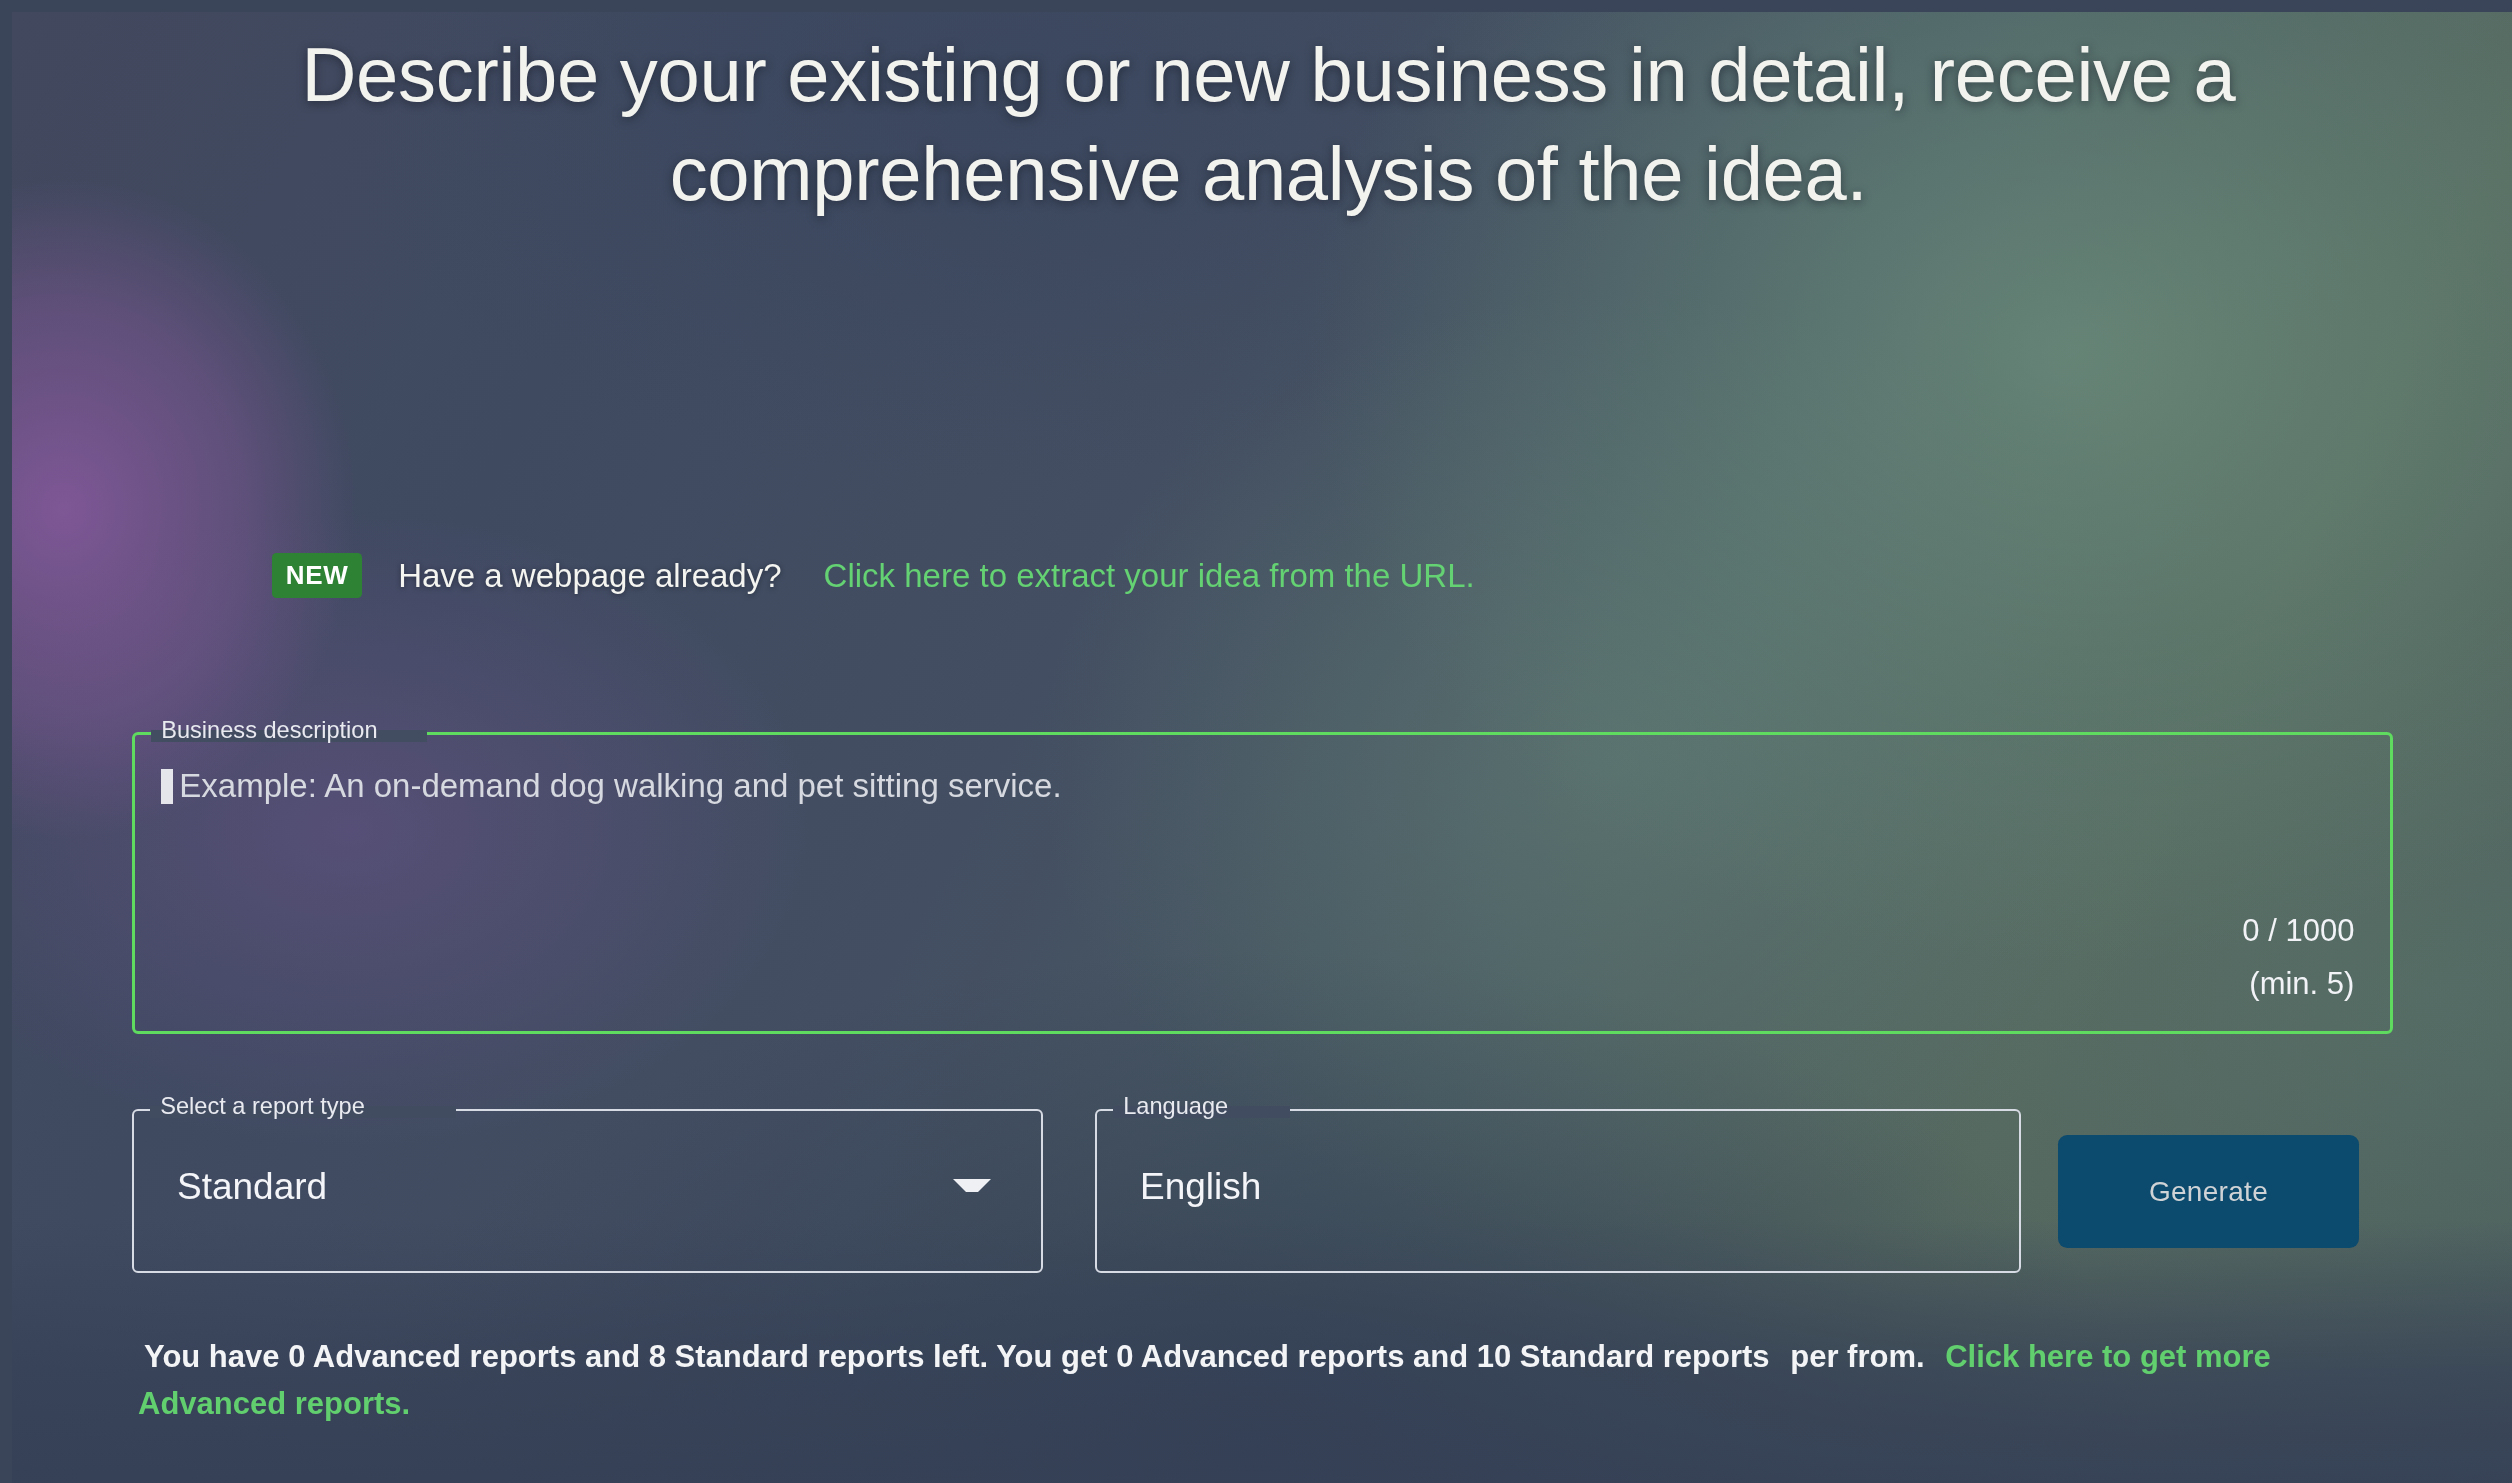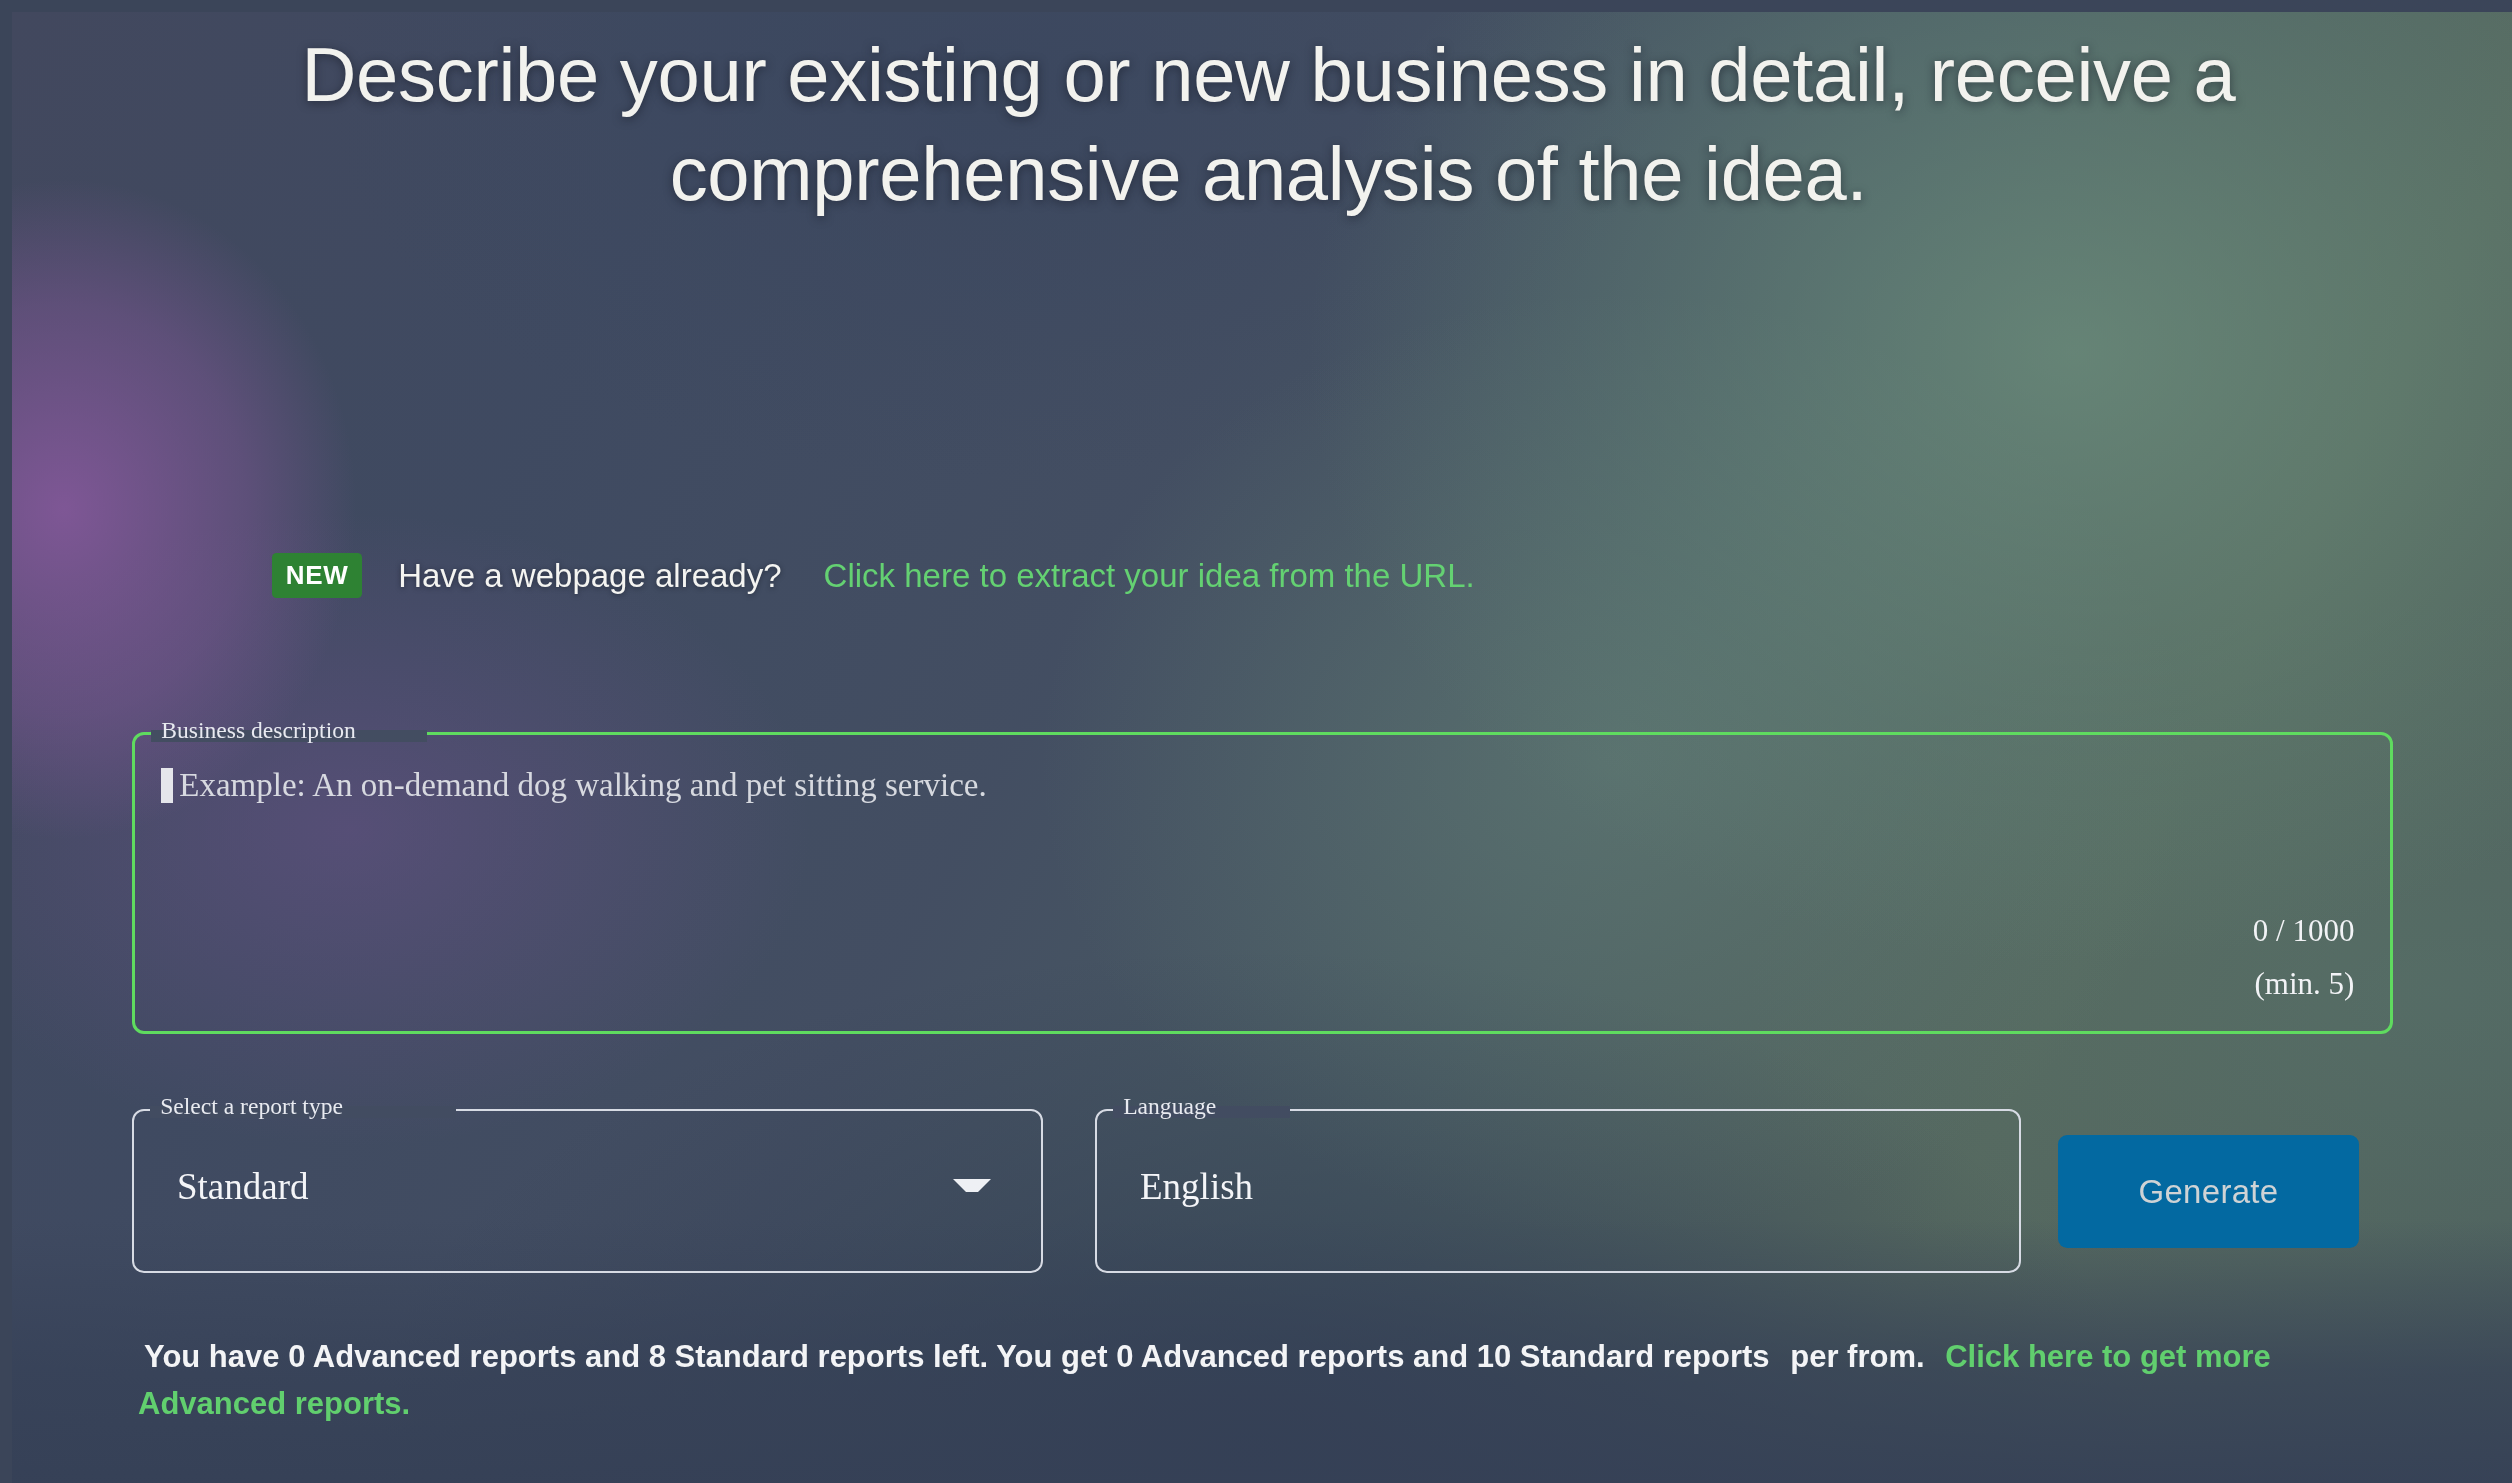--- a/index.html
+++ b/index.html
@@ -91,23 +91,22 @@
     font-size: 33px;
     line-height: 1;
     text-decoration: none;
     cursor: pointer;
   }
 
   
   .field {
     position: absolute;
     border: 2.6px solid #d7dbe4;
-    border-radius: 12px;
+    border-radius: 6px;
     background: transparent;
-    font-family: Liberation Serif, serif;
   }
   .field.focused {
     border: 3.9px solid #5fdb5f;
   }
   .field-label {
     position: absolute;
     top: -16.4px;
     left: 18.3px;
     padding: 0 7.9px;
     font-size: 23.6px;
@@ -206,24 +205,24 @@
 
   
   #generate-btn {
     position: absolute;
     left: 2046px;
     top: 1123px;
     width: 301px;
     height: 113px;
     border: none;
     border-radius: 9.2px;
-    background: #0369a1;
+    background: #0c4a6e;
     color: #cfd3d5;
     font-family: "Liberation Sans", sans-serif;
-    font-size: 33px;
+    font-size: 28px;
     letter-spacing: 0.3px;
     cursor: default;
   }
 
   
   .quota {
     position: absolute;
     left: 120px;
     top: 1315px;
     width: 2277px;

